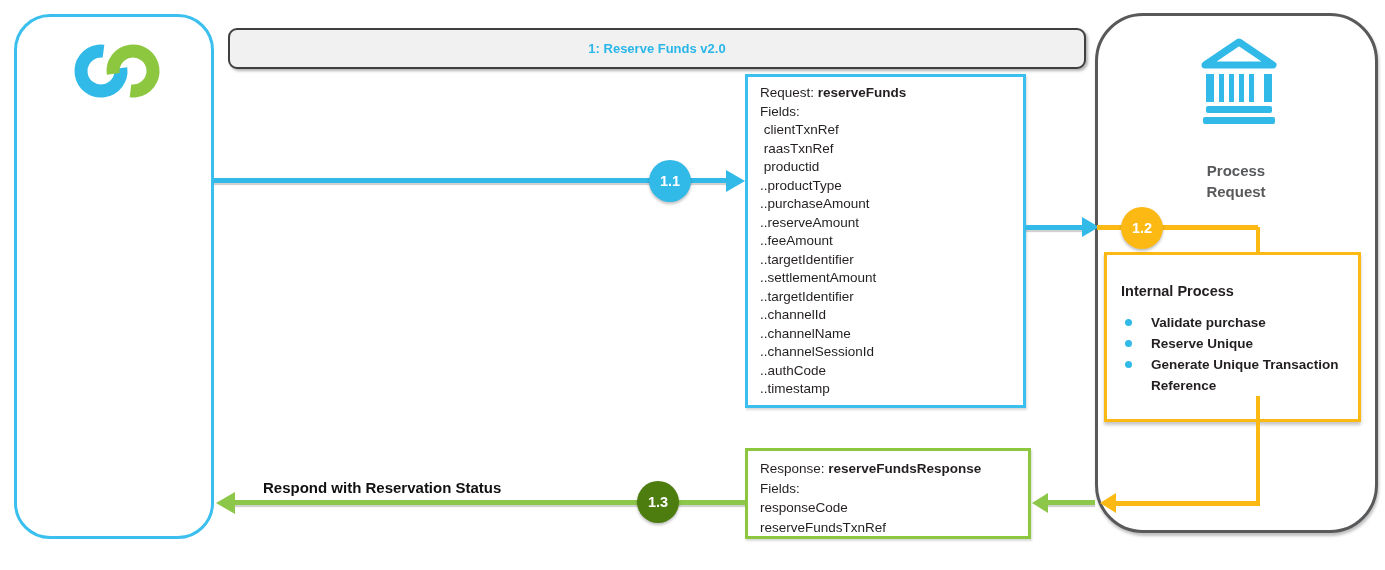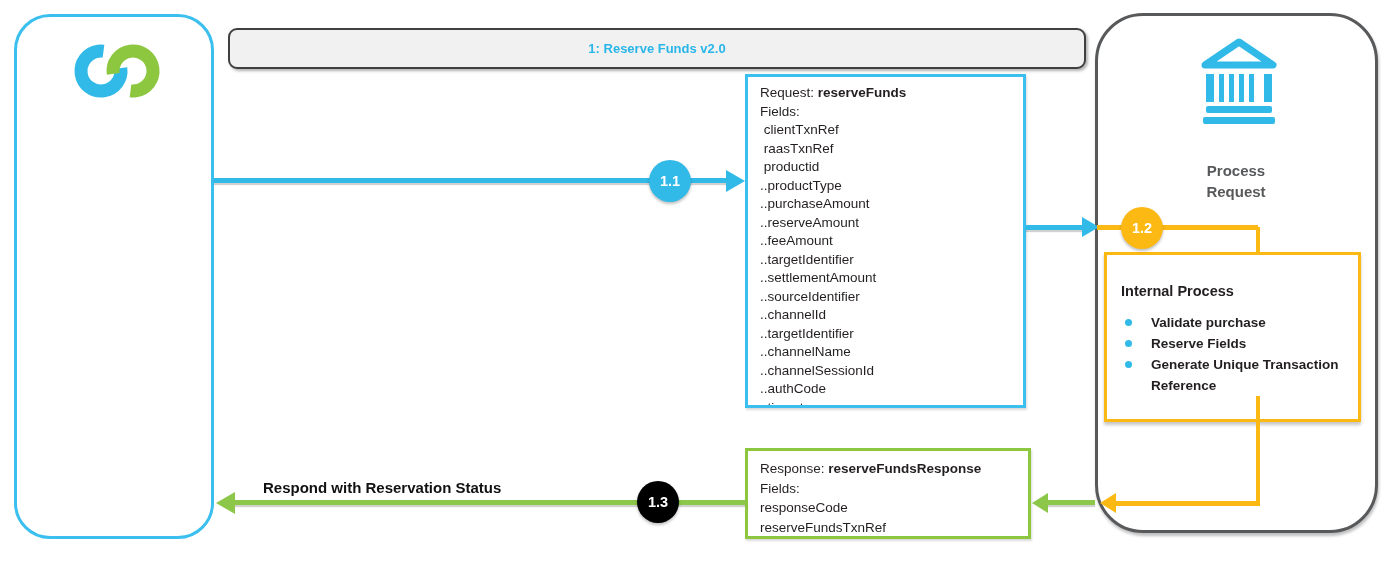--- a/index.html
+++ b/index.html
@@ -62,21 +62,21 @@
   .head.left-orange { border-top:10px solid transparent; border-bottom:10px solid transparent;
     border-right:16px solid #fdb913; }
 
   .flow-label { position:absolute; font-weight:bold; font-size:15px; color:#111111; }
 
   .badge { position:absolute; width:42px; height:42px; border-radius:50%;
     color:#ffffff; font-weight:bold; font-size:14.5px;
     display:flex; align-items:center; justify-content:center;
     box-shadow:0 2px 3px rgba(0,0,0,0.25); z-index:5; }
   .badge.cyan { background:#31b9e8; }
-  .badge.green { background:#000000; }
+  .badge.green { background:#4d7c0f; }
   .badge.orange { background:#fdb913; }
 
   #process-request-label { position:absolute; left:1186px; top:160px; width:100px;
     text-align:center; font-weight:bold; font-size:15px; color:#58595b; line-height:21px; }
 
   svg { display:block; }
 </style>
 </head>
 <body>
 
@@ -117,43 +117,42 @@
     <div>
         <div class="field-line"> clientTxnRef</div>
         <div class="field-line"> raasTxnRef</div>
         <div class="field-line"> productid</div>
         <div class="field-line">..productType</div>
         <div class="field-line">..purchaseAmount</div>
         <div class="field-line">..reserveAmount</div>
         <div class="field-line">..feeAmount</div>
         <div class="field-line">..targetIdentifier</div>
         <div class="field-line">..settlementAmount</div>
-        <div class="field-line">..sourceIdentifier</div>
+        <div class="field-line">..targetIdentifier</div>
         <div class="field-line">..channelId</div>
-        <div class="field-line">..targetIdentifier</div>
         <div class="field-line">..channelName</div>
         <div class="field-line">..channelSessionId</div>
         <div class="field-line">..authCode</div>
         <div class="field-line">..timestamp</div>
       </div>
   </div>
 
   <div class="h-line cyan-line" style="left:1026px; top:225px; width:60px; height:5px;"></div>
   <div class="head right-cyan-sm" style="left:1082px; top:217px;"></div>
 
   <div id="process-request-label">Process Request</div>
   <div class="h-line orange-line" style="left:1097px; top:225px; width:161px; height:4.5px;"></div>
   <div class="h-line orange-line" style="left:1255.5px; top:227px; width:4.5px; height:27px;"></div>
   <div class="badge orange" style="left:1121px; top:207px;">1.2</div>
 
   <div id="internal-box">
     <div class="ip-title">Internal Process</div>
     <div class="ip-list">
         <div class="ip-item">Validate purchase</div>
-        <div class="ip-item">Reserve Fields</div>
+        <div class="ip-item">Reserve Unique</div>
         <div class="ip-item">Generate Unique Transaction Reference</div>
       </div>
   </div>
 
   <div class="h-line orange-line" style="left:1255.5px; top:396px; width:4.5px; height:108px;"></div>
   <div class="h-line orange-line" style="left:1112px; top:501px; width:148px; height:4.5px;"></div>
   <div class="head left-orange" style="left:1100px; top:493px;"></div>
 
   <div class="h-line green-line" style="left:1046px; top:500px; width:49px; height:5px;"></div>
   <div class="head left-green-sm" style="left:1032px; top:493px;"></div>

